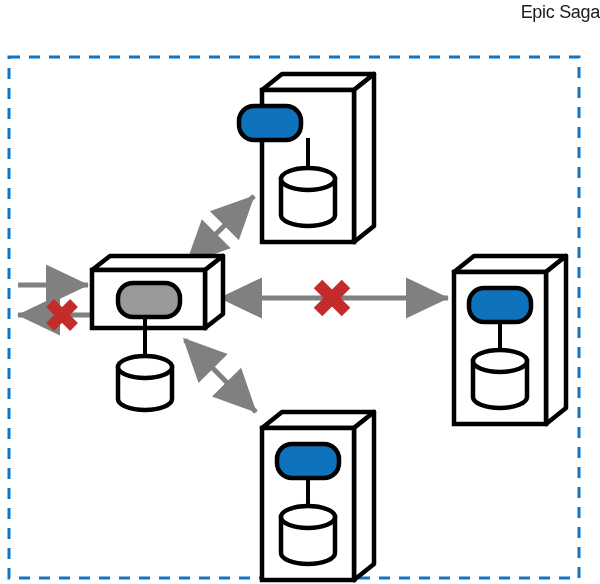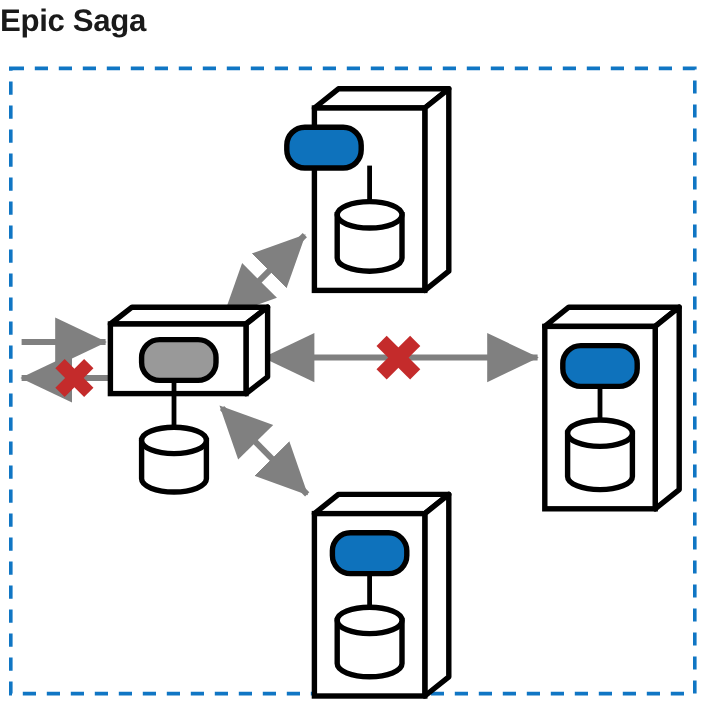--- a/index.html
+++ b/index.html
@@ -17,24 +17,24 @@
     position: relative;
     width: 600px;
     height: 584px;
     background: #ffffff;
   }
   #title {
     position: absolute;
     left: 0;
     top: 2px;
     width: 600px;
-    text-align: left;
+    text-align: right;
     font-family: "Liberation Sans", sans-serif;
-    font-size: 26px;
-    font-weight: bold;
+    font-size: 18px;
+    font-weight: normal;
     color: #1a1a1a;
     letter-spacing: -0.3px;
   }
   #diagram-svg {
     position: absolute;
     left: 0;
     top: 0;
   }
 </style>
 </head>

